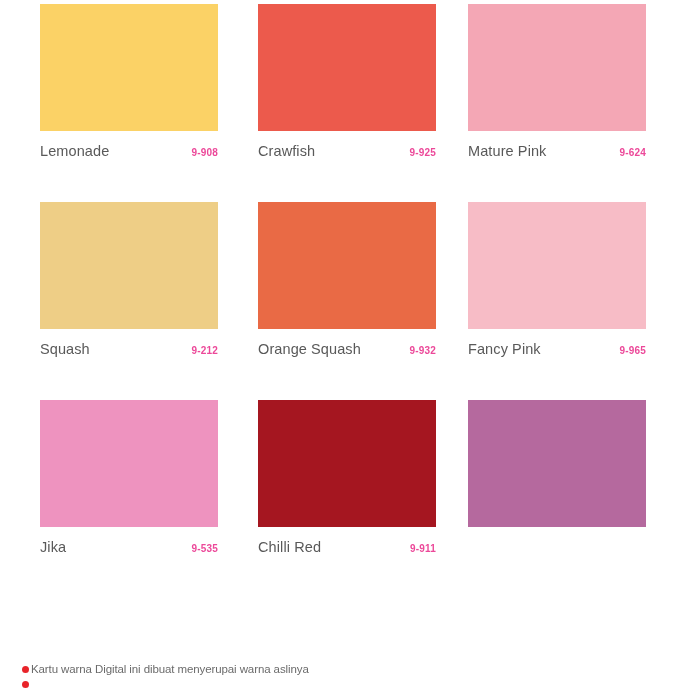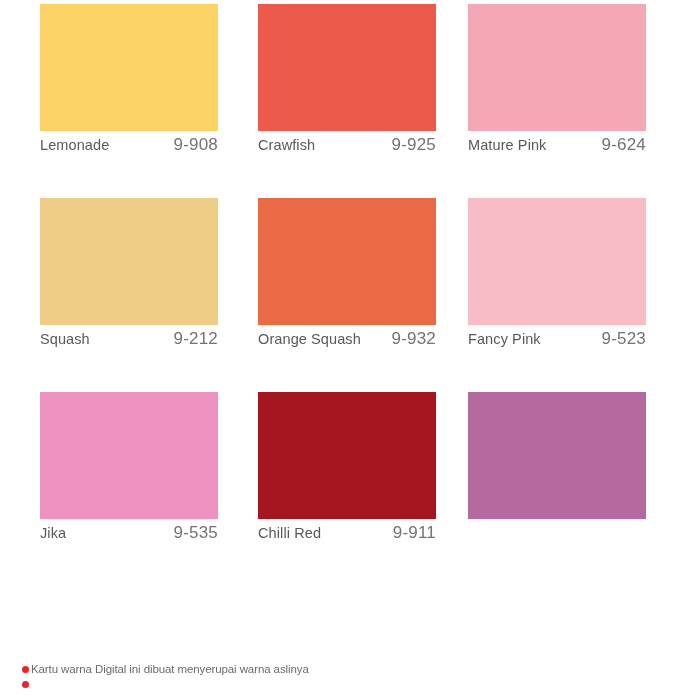--- a/index.html
+++ b/index.html
@@ -41,34 +41,34 @@
     width: 178px;
     height: 127px;
     display: block;
   }
 
   .swatch-caption {
     display: flex;
     justify-content: space-between;
     align-items: baseline;
     width: 178px;
-    padding-top: 4px;
+    padding-top: 12px;
   }
 
   .swatch-name {
     font-size: 14.5px;
     color: #595959;
     letter-spacing: 0.1px;
     white-space: nowrap;
   }
 
   .swatch-code {
-    font-size: 17px;
-    font-weight: normal;
-    color: #737373;
+    font-size: 10px;
+    font-weight: bold;
+    color: #ec4899;
     letter-spacing: 0.2px;
     white-space: nowrap;
   }
 
   
   .disclaimer {
     position: absolute;
     left: 22px;
     bottom: 12px;
     width: 670px;
@@ -133,21 +133,21 @@
         <div class="swatch-chip" style="background: rgb(233, 106, 69);"></div>
         <div class="swatch-caption">
           <span class="swatch-name">Orange Squash</span>
           <span class="swatch-code">9-932</span>
         </div>
       </div>
       <div class="swatch-cell">
         <div class="swatch-chip" style="background: rgb(247, 188, 198);"></div>
         <div class="swatch-caption">
           <span class="swatch-name">Fancy Pink</span>
-          <span class="swatch-code">9-523</span>
+          <span class="swatch-code">9-965</span>
         </div>
       </div>
       <div class="swatch-cell">
         <div class="swatch-chip" style="background: rgb(238, 147, 191);"></div>
         <div class="swatch-caption">
           <span class="swatch-name">Jika</span>
           <span class="swatch-code">9-535</span>
         </div>
       </div>
       <div class="swatch-cell">

